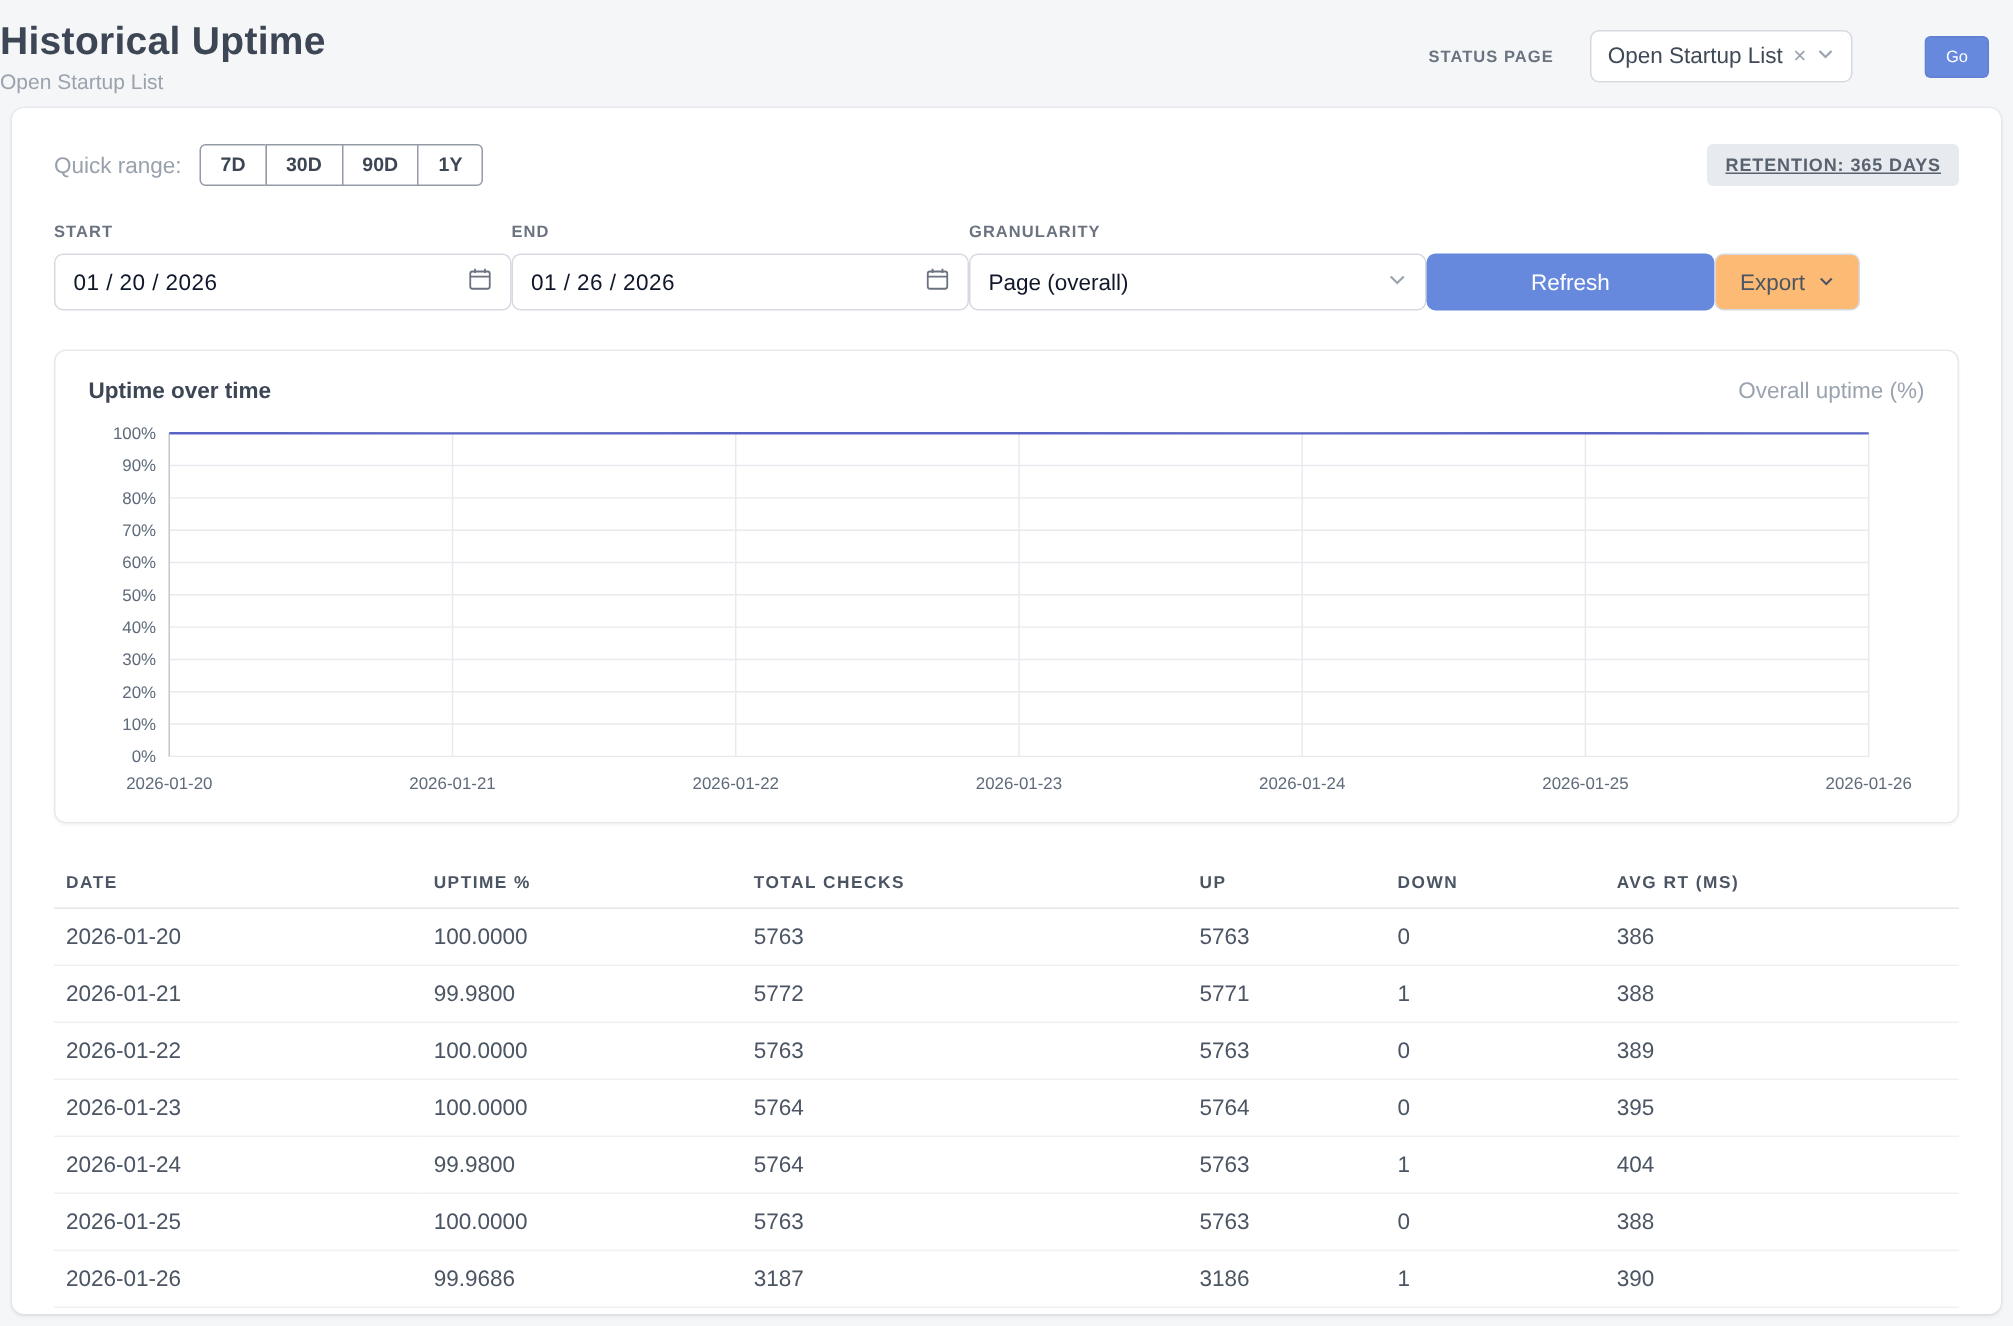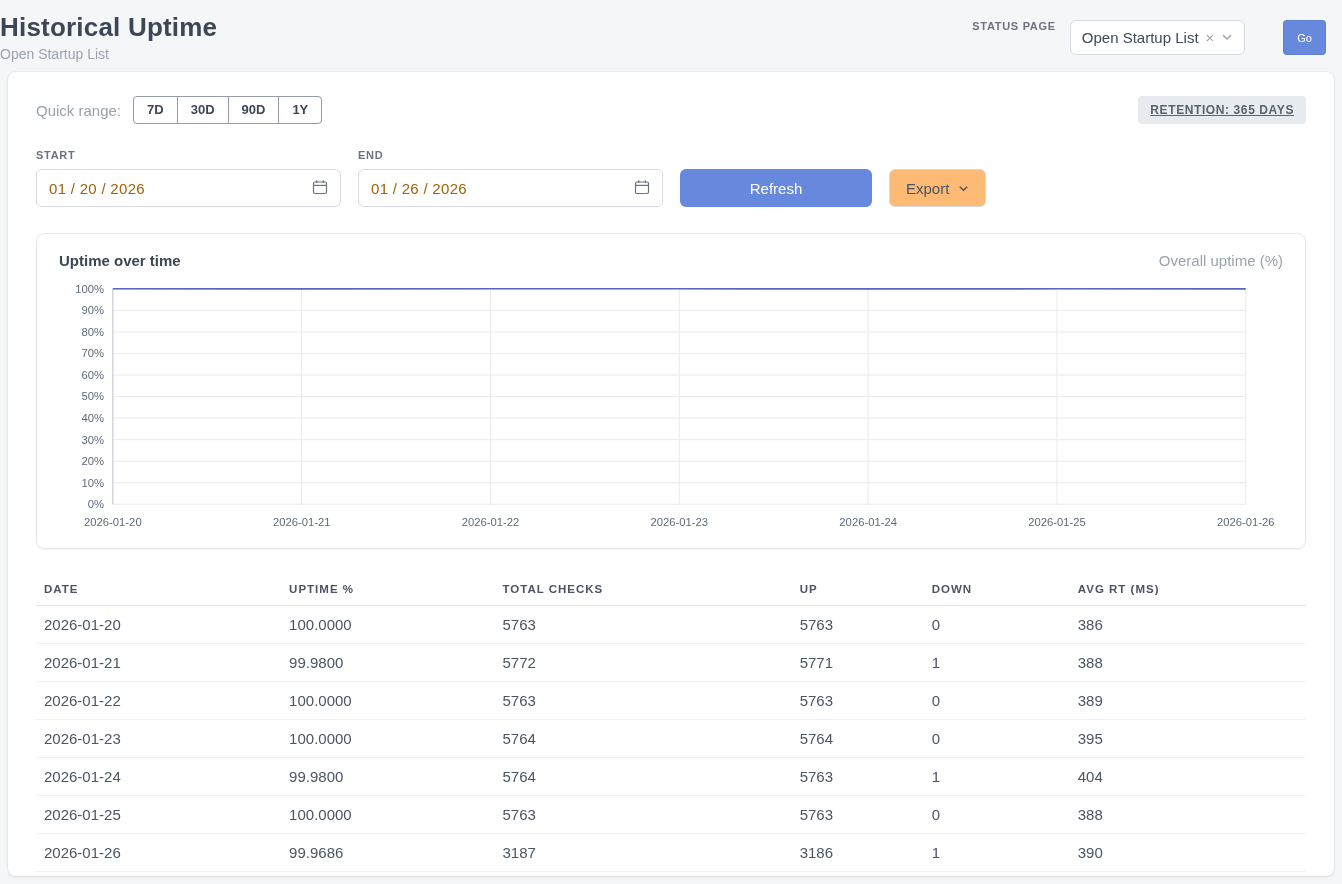--- a/index.html
+++ b/index.html
@@ -9,21 +9,21 @@
     background: var(--page-bg, #f5f6f8);
     font-family: "Liberation Sans", "DejaVu Sans", sans-serif;
     color: #3f4957;
     overflow: hidden;
   }
 
   
   .header { display: flex; justify-content: space-between; align-items: flex-start; padding: 12px 16px 10px 0; }
   .title { font-size: 26px; font-weight: 700; color: #3d4654; letter-spacing: .2px; }
   .subtitle { font-size: 14px; color: #9aa3ae; margin-top: 3px; }
-  .header-right { display: flex; gap: 14px; margin-top: 8px; }
+  .header-right { display: flex; align-items: center; gap: 24px; margin-top: 8px; }
   .status-label { font-size: 11px; font-weight: 700; color: #6b7280; letter-spacing: .7px; }
   .select-box {
     display: flex; align-items: center; gap: 7px;
     background: #fff; border: 1px solid #d6dae0; border-radius: 6px;
     padding: 8px 11px; font-size: 15px; color: #3f4957; cursor: pointer;
   }
   .clear-x { color: #9aa3ae; font-size: 15px; line-height: 1; }
   .go-btn {
     background: var(--accent, #6688dd); color: #fff; border: 1px solid rgba(0,0,0,.06);
     border-radius: 4px; font-size: 11px; padding: 7px 13px; cursor: pointer;
@@ -50,28 +50,28 @@
   }
   .seg button:first-child { border-radius: 4px 0 0 4px; margin-left: 0; }
   .seg button:last-child { border-radius: 0 4px 4px 0; }
   .retention {
     margin-left: auto; background: #e7eaee; color: #59626f;
     font-size: 12px; font-weight: 700; letter-spacing: .6px;
     padding: 7px 12px; border-radius: 4px; text-decoration: underline;
   }
 
   
-  .fields { display: flex; align-items: flex-end; gap: 17px; margin-bottom: 26px; }
+  .fields { display: flex; align-items: flex-end; margin-bottom: 26px; }
   .field { display: flex; flex-direction: column; }
   .field-label { font-size: 11px; font-weight: 700; color: #6b7280; letter-spacing: .7px; margin-bottom: 8px; }
   .input {
     display: flex; align-items: center; justify-content: space-between;
     width: 305px; height: 38px; padding: 0 12px;
     background: #fff; border: 1px solid #d6dae0; border-radius: 6px;
-    font-size: 15px; color: #a16207; cursor: pointer;
+    font-size: 15px; color: #0f172a; cursor: pointer;
   }
   .date-text { letter-spacing: .3px; }
   .refresh-btn {
     background: var(--accent, #6688dd); color: #fff; border: none; border-radius: 6px;
     width: 192px; height: 38px; font-size: 15px; cursor: pointer; font-family: inherit;
   }
   .export-btn {
     background: #fdba74; border: 1px solid #d6dae0; border-radius: 6px;
     height: 38px; padding: 0 16px; font-size: 15px; color: #4b5563;
     display: flex; align-items: center; gap: 9px; cursor: pointer; font-family: inherit;
@@ -158,20 +158,31 @@
           <svg width="16" height="16" viewBox="0 0 16 16">
               <rect x="1.5" y="3" width="13" height="11.5" rx="1.5" fill="none" stroke="#6b7280" stroke-width="1.2"></rect>
               <line x1="1.5" y1="6.4" x2="14.5" y2="6.4" stroke="#6b7280" stroke-width="1.2"></line>
               <line x1="4.7" y1="1.2" x2="4.7" y2="4" stroke="#6b7280" stroke-width="1.2"></line>
               <line x1="11.3" y1="1.2" x2="11.3" y2="4" stroke="#6b7280" stroke-width="1.2"></line>
             </svg>
         </span>
       </div>
     </div>
 
+    <div class="field">
+      <span class="field-label">GRANULARITY</span>
+      <div class="input">
+        <span>Page (overall)</span>
+        <span>
+          <svg width="13" height="13" viewBox="0 0 12 12">
+              <path d="M2 4l4 4 4-4" fill="none" stroke="#9aa3ae" stroke-width="1.4"></path>
+            </svg>
+        </span>
+      </div>
+    </div>
 
     <button class="refresh-btn">Refresh</button>
 
     <button class="export-btn">
       <span>Export</span>
       <span>
         <svg width="11" height="11" viewBox="0 0 12 12">
             <path d="M2 4l4 4 4-4" fill="none" stroke="#4b5563" stroke-width="1.5"></path>
           </svg>
       </span>

